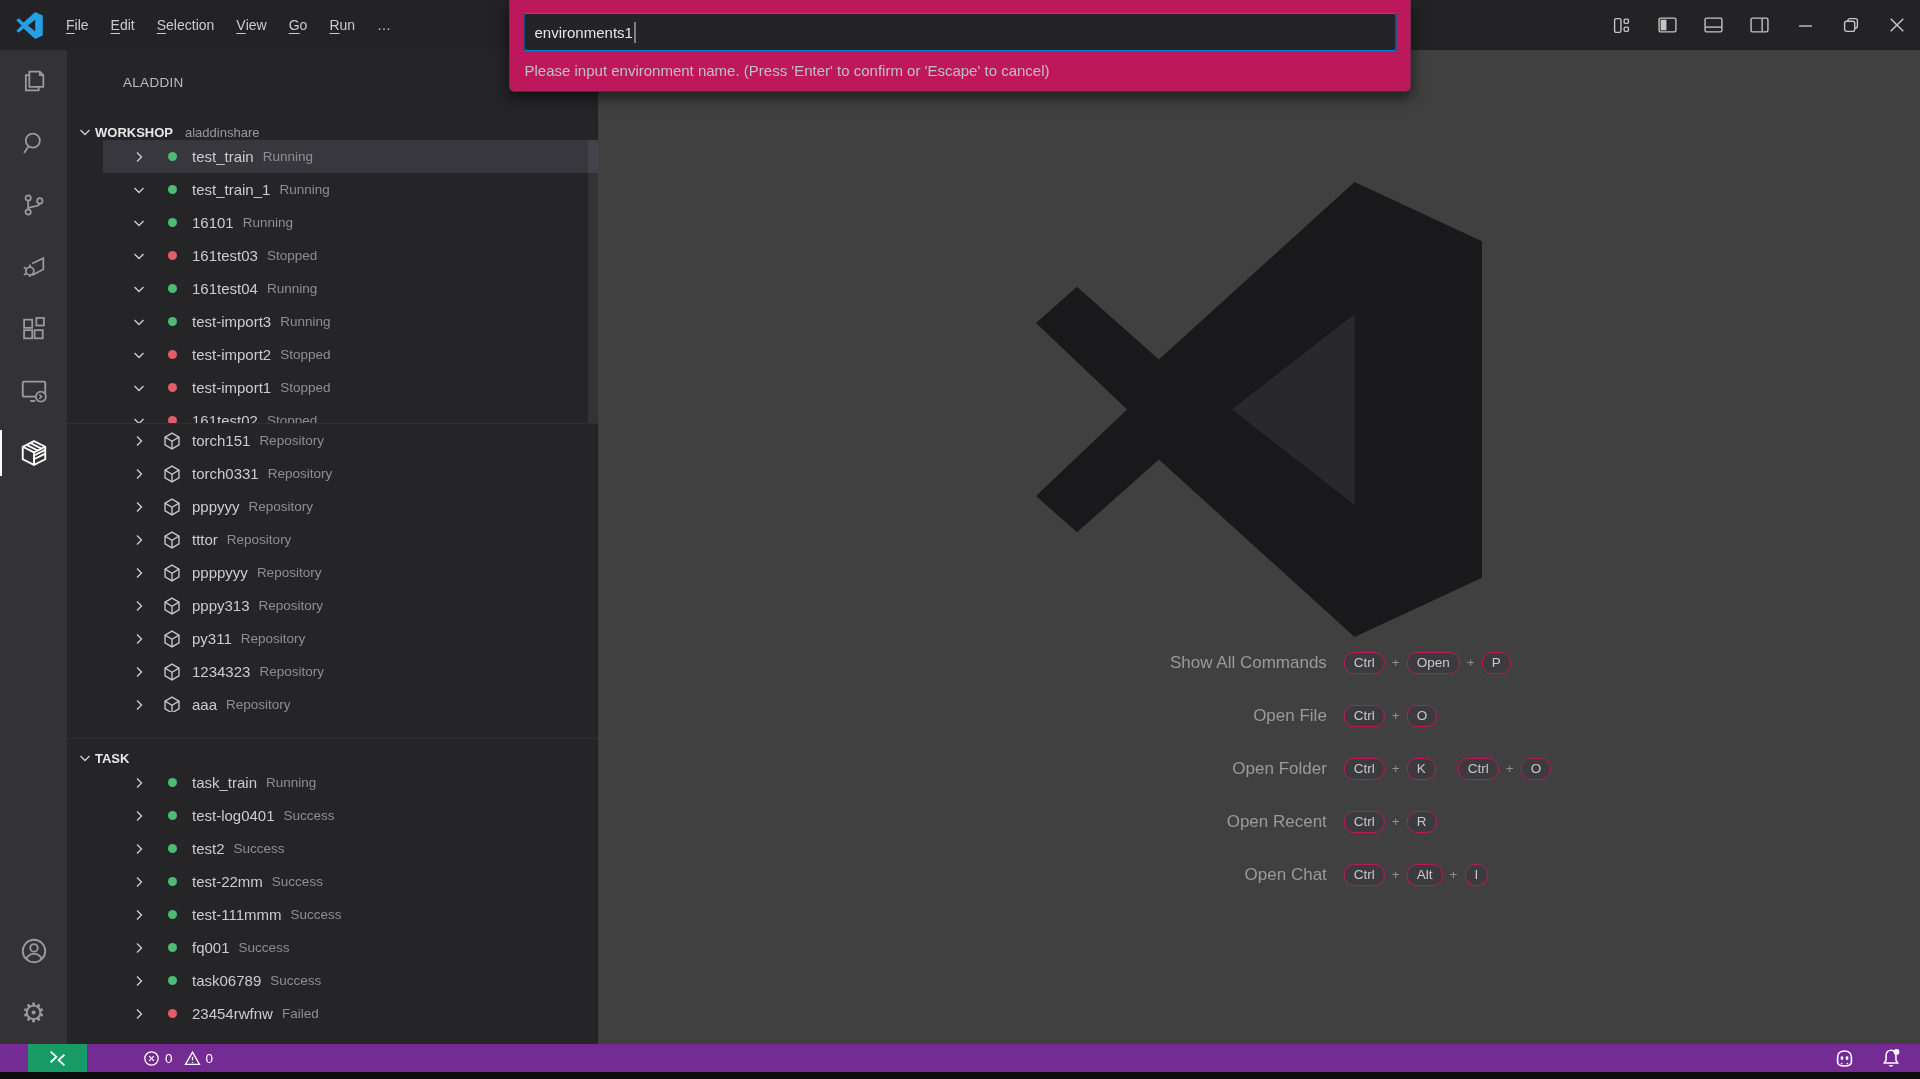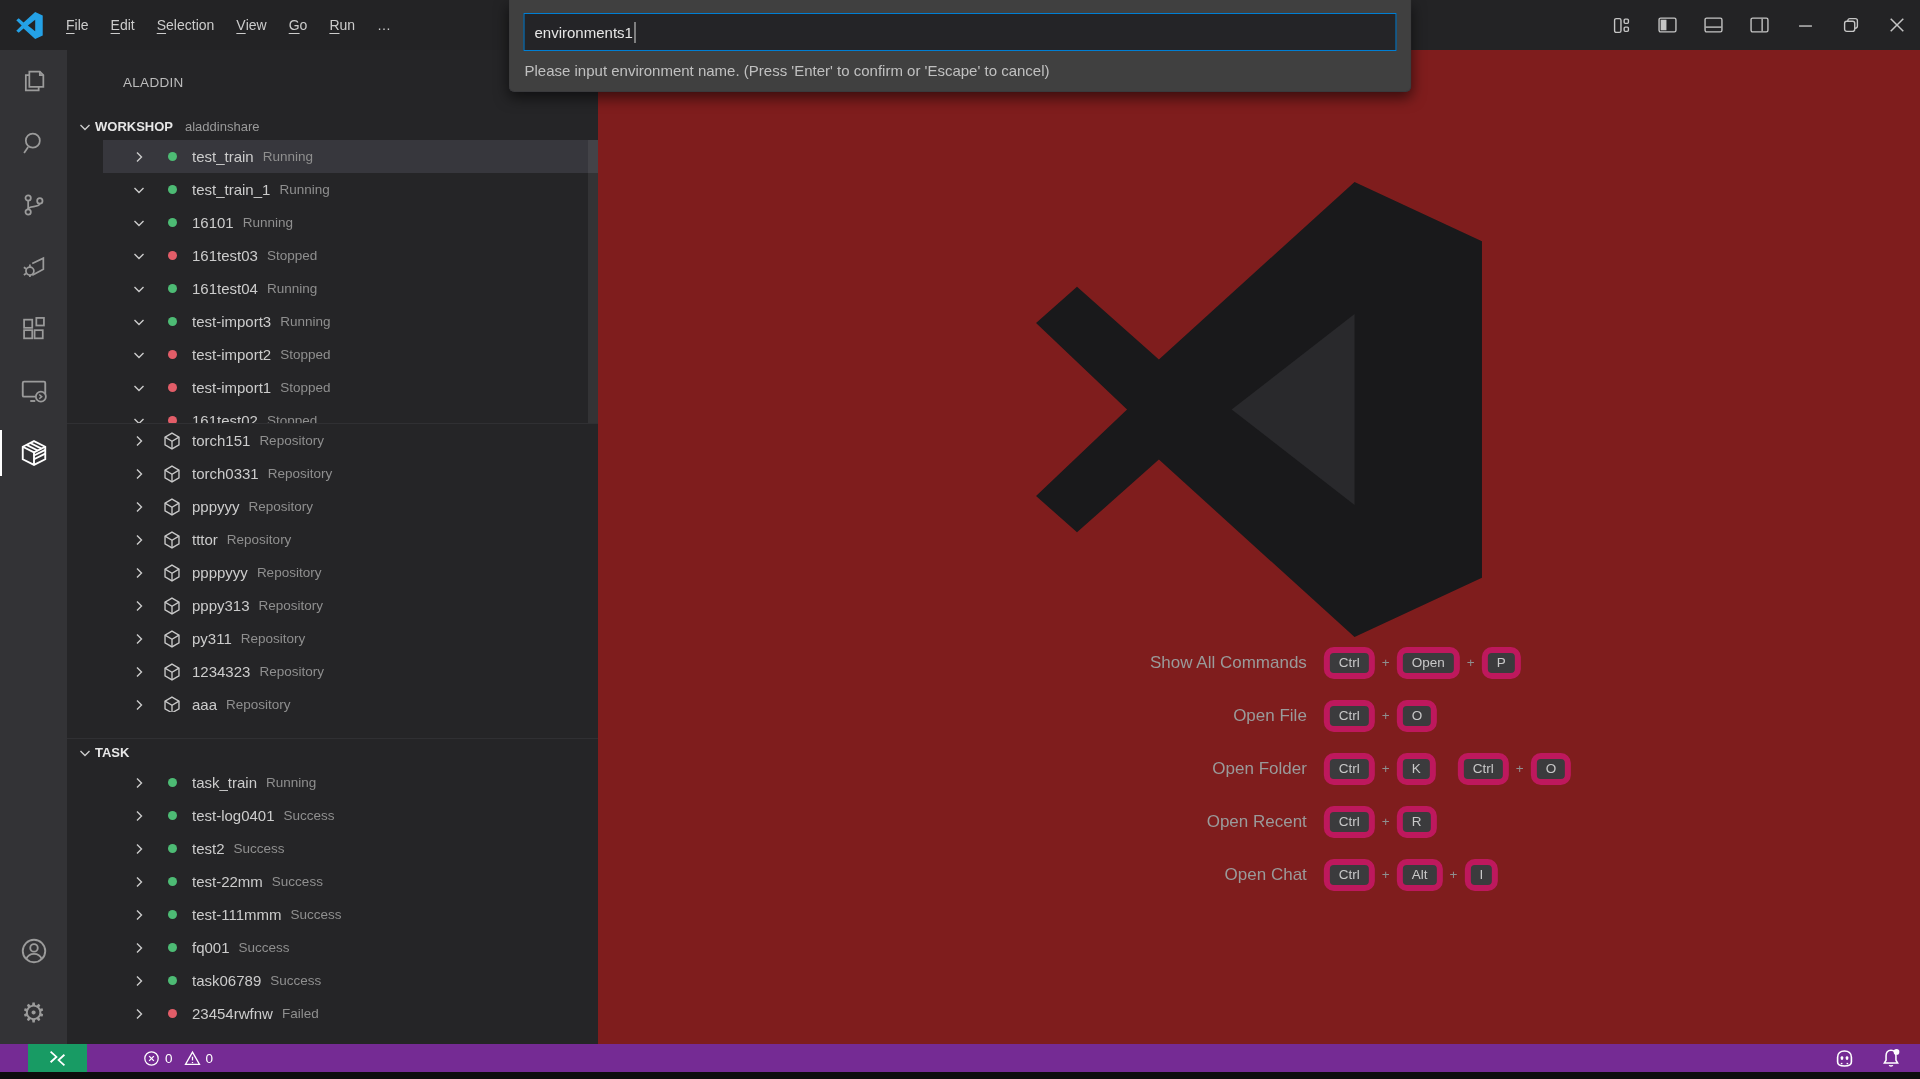--- a/index.html
+++ b/index.html
@@ -13,21 +13,21 @@
   .tb-logo { width:27px; height:27px; margin-left:16px; flex:none; }
   .menubar { display:flex; margin-left:12px; height:100%; }
   .menu-item { padding:0 11px; font-size:14px; color:#cccccc; display:flex; align-items:center; cursor:default; }
   .menu-item .mn { text-decoration:underline; text-underline-offset:3px; }
   .tb-right { margin-left:auto; display:flex; height:100%; }
   .tb-btn { width:46px; height:100%; display:flex; align-items:center; justify-content:center; color:#c5c5c5; }
   .tb-btn svg { stroke:#c5c5c5; fill:none; stroke-width:1.3; }
 
   
   .quick-input { position:absolute; top:0; left:50%; transform:translateX(-50%);
-                 width:903px; background:#404040; border:1px solid #3a3a3d; border-top:none;
+                 width:903px; background:#be185d; border:1px solid #3a3a3d; border-top:none;
                  border-radius:0 0 6px 6px; box-shadow:0 6px 14px rgba(0,0,0,.55);
                  z-index:20; padding:13px 14px 12px 14px; }
   .qi-inputbox { height:38px; background:#242427; border:1px solid #007fd4; display:flex; align-items:center;
                  padding:0 10px; }
   .qi-value { color:#e6e6e6; font-size:15px; position:relative; }
   .qi-value::after { content:""; position:absolute; right:-3px; top:-2px; width:1.5px; height:21px; background:#d7d7d7; }
   .qi-prompt { margin-top:11px; color:#c0c0c0; font-size:15px; padding-left:1px; }
 
   
   .activitybar { position:absolute; left:0; top:50px; width:67px; bottom:35px; background:#333336;
@@ -41,50 +41,50 @@
   .ab-gear { font-size:27px; color:#9b9b9b; line-height:1; }
 
   
   .sidebar { position:absolute; left:67px; top:50px; width:531px; bottom:35px; background:#252527; overflow:hidden; }
   .sb-title { height:63px; line-height:66px; padding-left:56px; color:#bcbcbc; font-size:13.5px; letter-spacing:.3px; }
   .pane { overflow:hidden; position:relative; }
   .pane-0 { height:310px; }
   .pane-1 { height:315px; }
   .pane-2 { height:306px; }
   .pane + .pane { border-top:1px solid #303033; }
-  .section-header { height:27px; display:flex; align-items:center; padding-left:10px; white-space:nowrap; overflow:hidden; }
+  .section-header { height:27px; display:flex; align-items:flex-end; padding-left:10px; white-space:nowrap; overflow:hidden; }
   .section-label { color:#e7e7e7; font-size:13px; font-weight:bold; margin-left:2px; }
   .section-desc { color:#9a9a9a; font-size:13px; margin-left:12px; }
   .pane-items { position:relative; overflow:hidden;padding-left:36px; }
   .pane-0 .pane-items { height:283px; }
   .pane-1 .pane-items { height:288px; }
   .pane-2 .pane-items { height:279px; }
   .tree-row { height:33px; display:flex; align-items:center; padding-left:28px; white-space:nowrap; }
   .tree-row.selected { background:#37373d; }
   .twisty { width:16px; height:16px; flex:none; }
   .twisty svg, .section-header svg { stroke:#cccccc; fill:none; stroke-width:1.4; }
   .row-icon { width:18px; height:18px; margin-left:16px; flex:none; display:flex; align-items:center; justify-content:center; }
   .dot { width:9px; height:9px; border-radius:50%; }
   .dot.green { background:#4dbb74; }
   .dot.red { background:#e25d68; }
   .row-icon svg { stroke:#c8c8c8; fill:none; stroke-width:1.2; }
   .row-name { color:#cccccc; font-size:15px; margin-left:11px; }
   .row-desc { color:#8f8f8f; font-size:13.5px; margin-left:9px; }
   .wk-scrollbar { position:absolute; right:0; top:27px; width:10px; height:283px; background:rgba(140,140,140,.14); }
 
   
-  .editor { position:absolute; left:598px; top:50px; right:0; bottom:35px; background:#7f1d1d; overflow:hidden; }
+  .editor { position:absolute; left:598px; top:50px; right:0; bottom:35px; background:#404040; overflow:hidden; }
   .wm-logo { position:absolute; left:50%; transform:translateX(-50%); top:132px; width:455px; height:455px; }
   .watermark { position:absolute; left:50%; transform:translateX(-50%); top:586px; }
   .wm-row { height:53px; display:flex; align-items:center; }
   .wm-label { width:360px; text-align:right; color:#9a9a9a; font-size:17px; flex:none; }
   .wm-keys { display:flex; align-items:center; margin-left:17px; }
   .chord { display:flex; align-items:center; }
   .chord + .chord { margin-left:22px; }
-  kbd { background:#3b3b3d; border:6px solid #be185d; border-radius:10px; padding:2px 9px 3px 9px;
+  kbd { background:#3b3b3d; border:1px solid #be185d; border-radius:10px; padding:2px 9px 3px 9px;
         color:#c8c8c8; font-size:13.5px; font-family:"Liberation Sans", sans-serif; }
   .plus { color:#8f8f8f; margin:0 7px; font-size:13.5px; }
 
   
   .statusbar { position:absolute; left:0; right:0; bottom:7px; height:28px; background:#752b94;
                display:flex; align-items:center; color:#ffffff; font-size:13.5px; z-index:4; }
   .remote { height:100%; margin-left:28px; background:#189b64; display:flex; align-items:center; padding:0 21px; }
   .remote svg { stroke:#ffffff; fill:none; stroke-width:1.7; }
   .problems { display:flex; align-items:center; margin-left:56px; gap:5px; }
   .problems svg { stroke:#ffffff; fill:none; stroke-width:1.2; }

